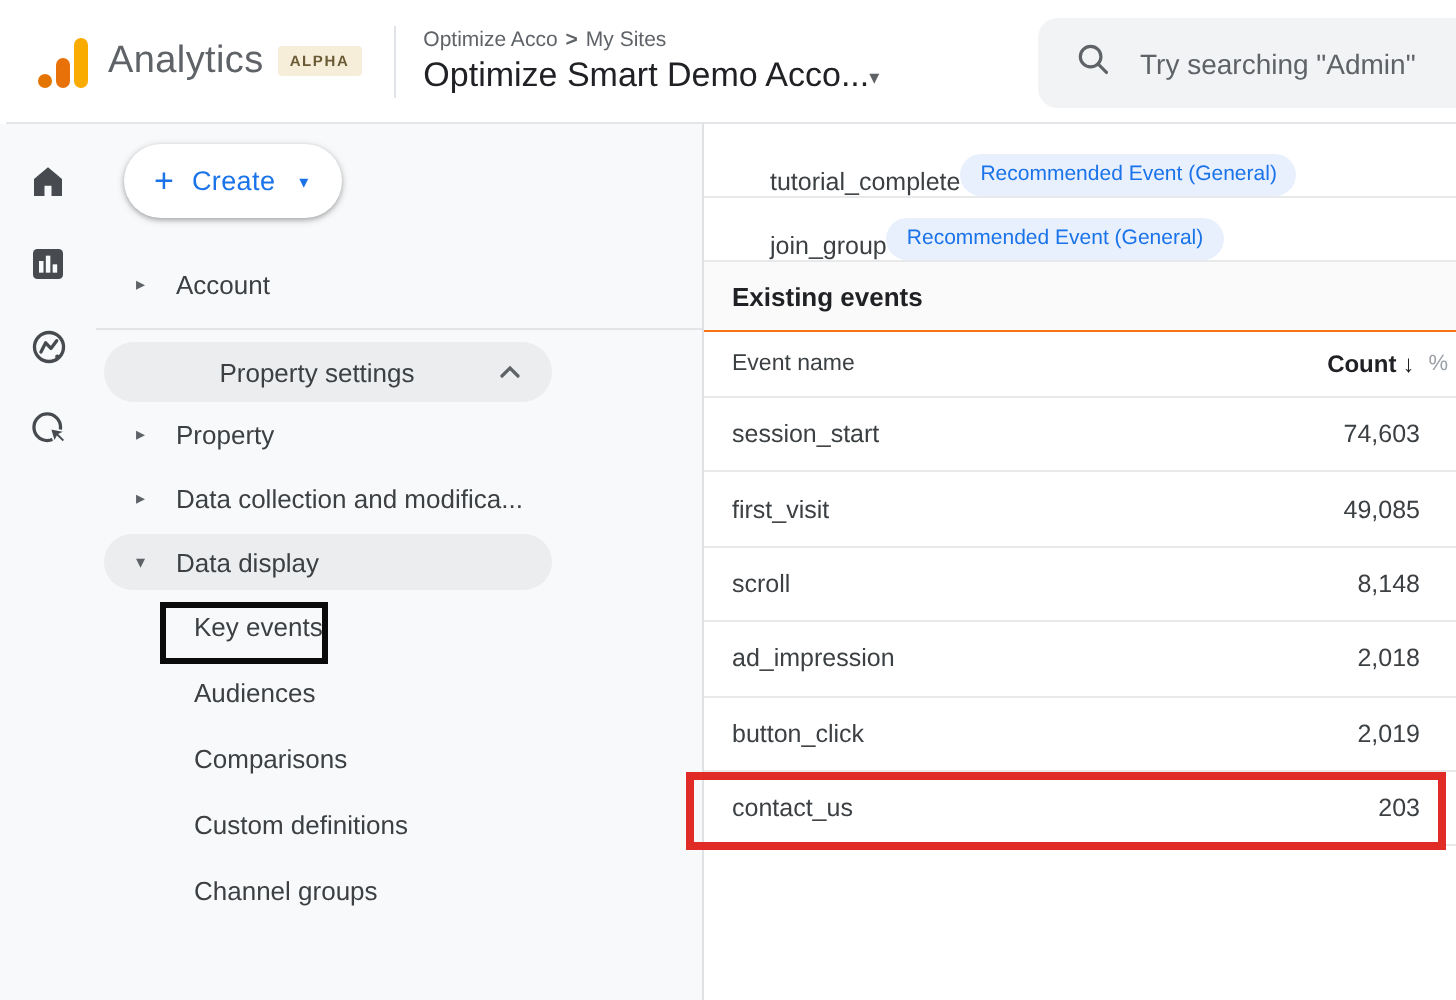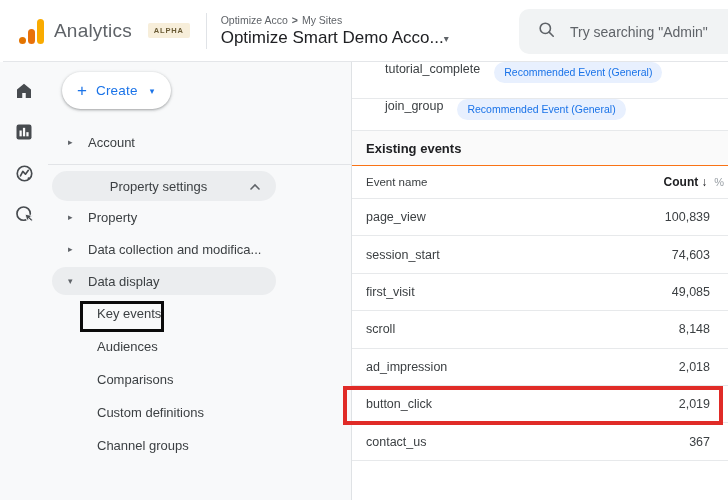--- a/index.html
+++ b/index.html
@@ -16,21 +16,21 @@
     background:#fff; border-bottom:1px solid #e4e6e9;
     display:flex; align-items:center; z-index:5;
   }
   .logo-wrap { display:flex; align-items:center; margin-left:16px; }
   .ga-logo { display:flex; align-items:flex-end; gap:2px; height:26px; margin-right:10px; }
   .ga-logo .dot   { width:7px; height:7px;  border-radius:50%; background:#e37400; }
   .ga-logo .bar-m { width:7px; height:15px; border-radius:3.5px; background:#e8710a; }
   .ga-logo .bar-t { width:7px; height:25px; border-radius:3.5px; background:#f9ab00; }
   .product-name { font-size:19px; color:#5f6368; letter-spacing:.2px; }
   .alpha-badge {
-    margin-left:16px; background:#f7eeda; color:#6a5b35;
+    margin-left:7px; background:#f7eeda; color:#6a5b35;
     font-size:7.5px; font-weight:bold; letter-spacing:.8px;
     padding:3px 6px; border-radius:2px;
   }
   .header-vdivider { width:1px; height:36px; background:#e0e3e7; margin:0 14px 0 16px; }
   .crumb-block { display:flex; flex-direction:column; justify-content:center; gap:2px; }
   .breadcrumb { font-size:10.5px; color:#5f6368; }
   .breadcrumb .sep { margin:0 4px; font-weight:bold; }
   .prop-title-row { display:flex; align-items:center; }
   .prop-title { font-size:17px; color:#202124; }
   .title-caret { font-size:10px; color:#5f6368; padding-top:2px; }
@@ -89,21 +89,21 @@
     background:#e3ecfd; border-radius:16px; width:224px;
     height:31px; margin:2px 0 0 4px; padding-left:48px;
   }
   .nav-item.selected .nav-label { color:#1a73e8; }
   .nav-item.sub { padding-left:49px; height:33px; }
   .nav-item.selected.sub { padding-left:48px; }
 
   
   .main { position:absolute; top:62px; left:352px; right:0; bottom:0; background:#fff; }
   .sug-row {
-    display:flex; align-items:flex-start; gap:14px; padding-left:33px;
+    display:flex; align-items:flex-end; padding-left:33px;
     border-bottom:1px solid #e7e9eb;
   }
   .sug-row:nth-child(1) { height:37px; }
   .sug-row:nth-child(2) { height:32px; }
   .sug-name { font-size:12.5px; color:#3c4043; }
   .sug-badge {
     font-size:10.5px; color:#1a73e8; background:#e8f0fe;
     padding:4px 10px 5px 10px; border-radius:11px; white-space:nowrap;
   }
   .section-header {
@@ -263,24 +263,20 @@
       <span>Existing events</span>
     </div>
     <div class="thead">
       <span class="th-name">Event name</span>
       <span class="th-count">Count</span>
       <span class="th-sort">↓</span>
       <span class="th-pct">%</span>
     </div>
     <div id="table-rows">
         <div class="ev-row">
-          <span class="ev-name">page_view</span>
-          <span class="ev-count">100,839</span>
-        </div>
-        <div class="ev-row">
           <span class="ev-name">session_start</span>
           <span class="ev-count">74,603</span>
         </div>
         <div class="ev-row">
           <span class="ev-name">first_visit</span>
           <span class="ev-count">49,085</span>
         </div>
         <div class="ev-row">
           <span class="ev-name">scroll</span>
           <span class="ev-count">8,148</span>
@@ -288,21 +284,21 @@
         <div class="ev-row">
           <span class="ev-name">ad_impression</span>
           <span class="ev-count">2,018</span>
         </div>
         <div class="ev-row">
           <span class="ev-name">button_click</span>
           <span class="ev-count">2,019</span>
         </div>
         <div class="ev-row">
           <span class="ev-name">contact_us</span>
-          <span class="ev-count">367</span>
+          <span class="ev-count">203</span>
         </div>
       </div>
   </div>
 
   <div class="anno anno-black" style="border-color: rgb(11, 11, 11);"></div>
   <div class="anno anno-red" style="border-color: rgb(224, 43, 39);"></div>
 
 </div>
 
 </body></html>

